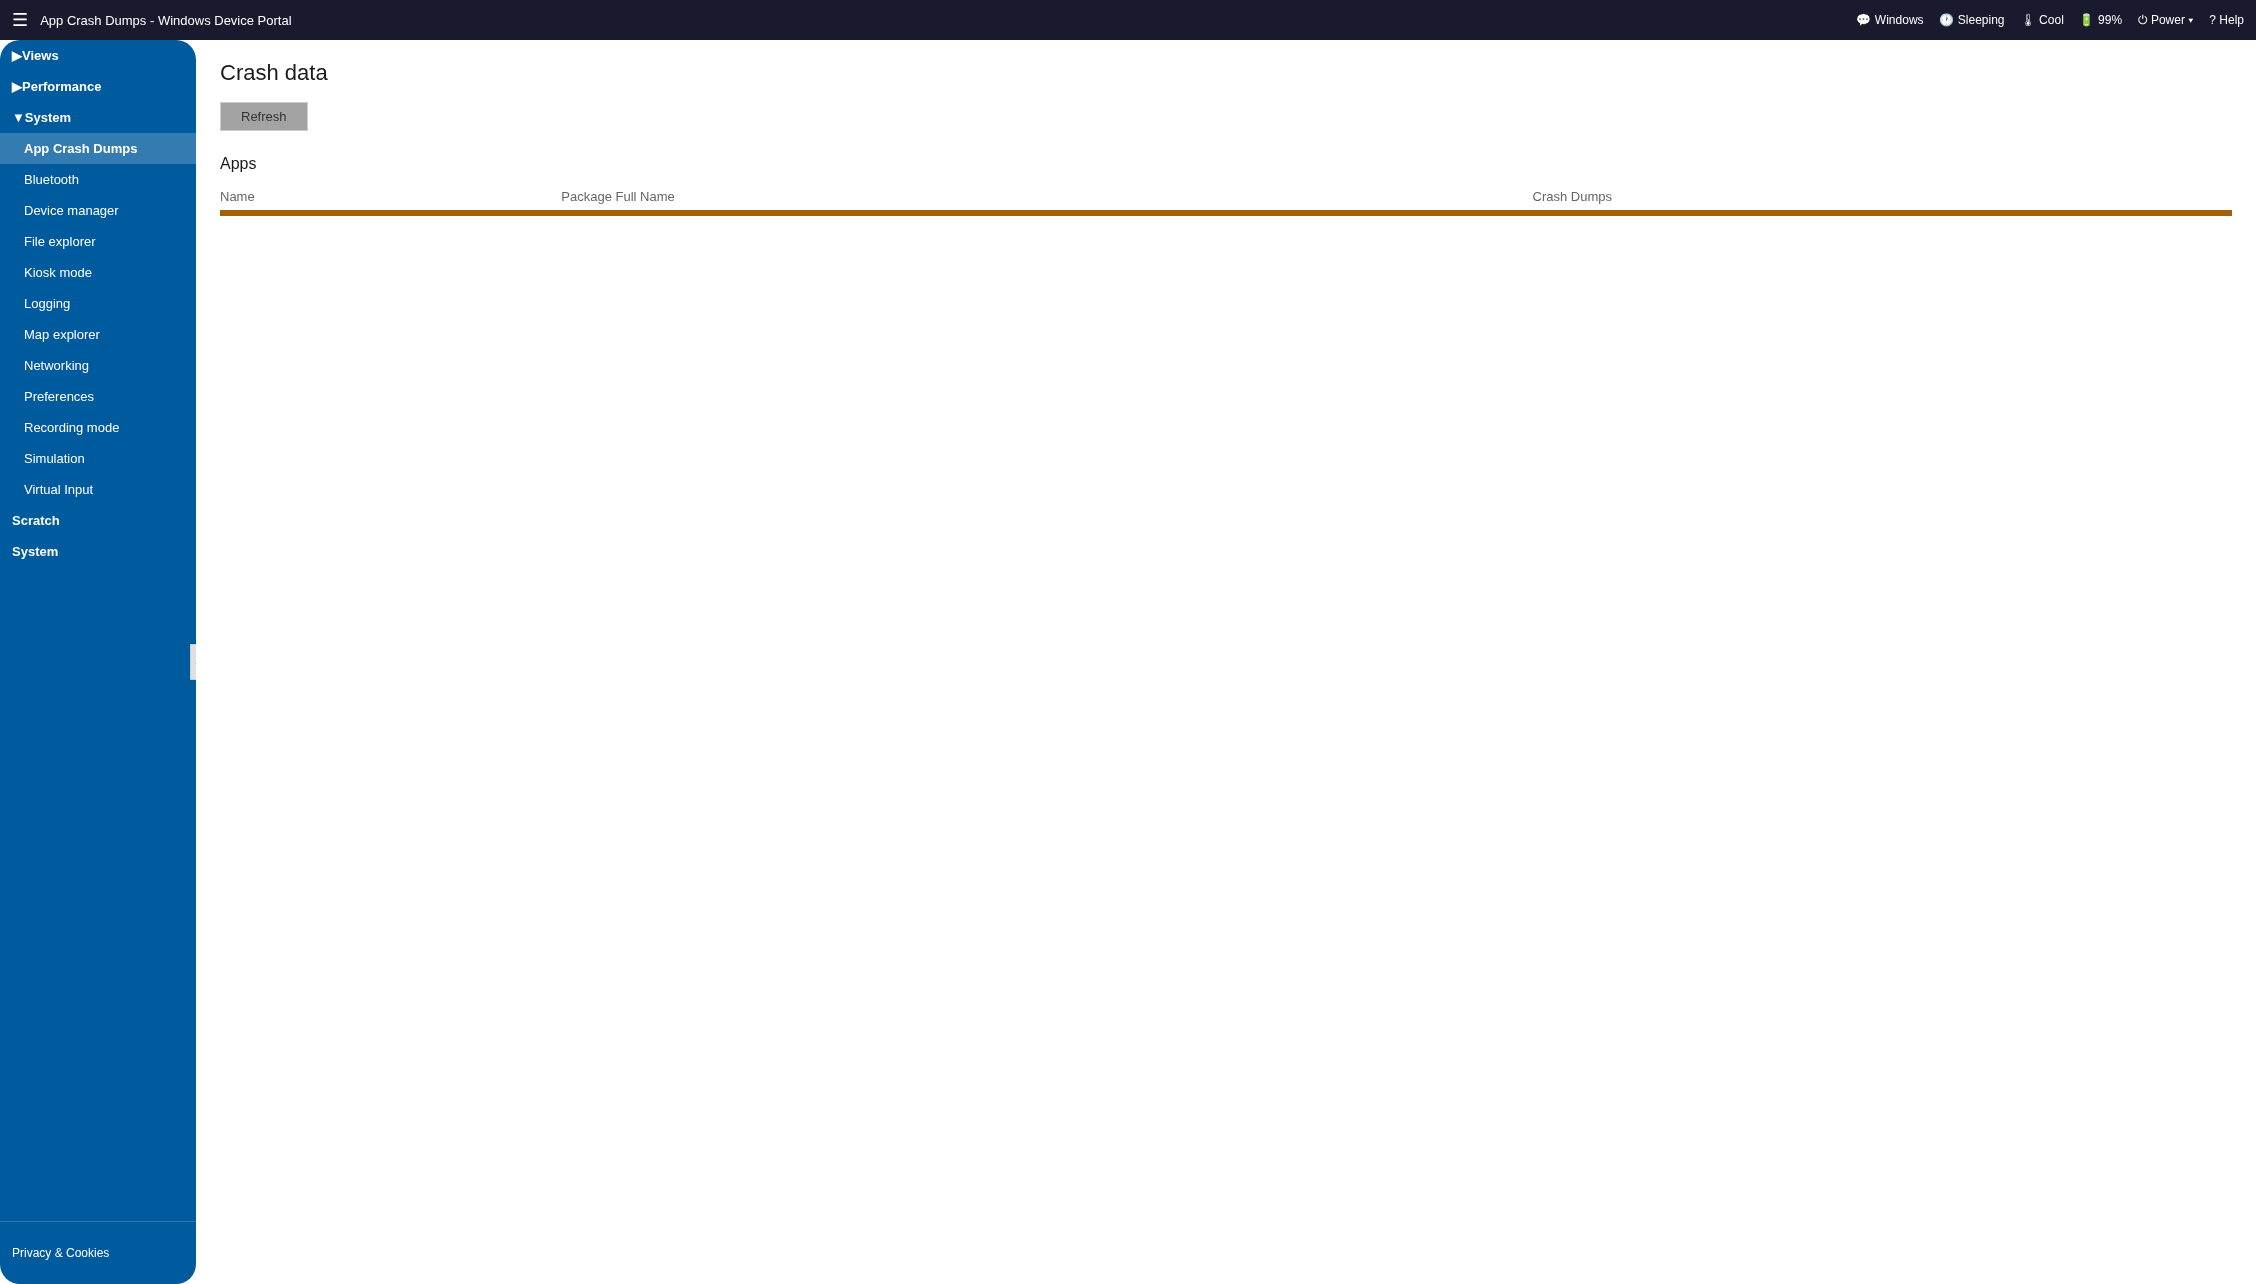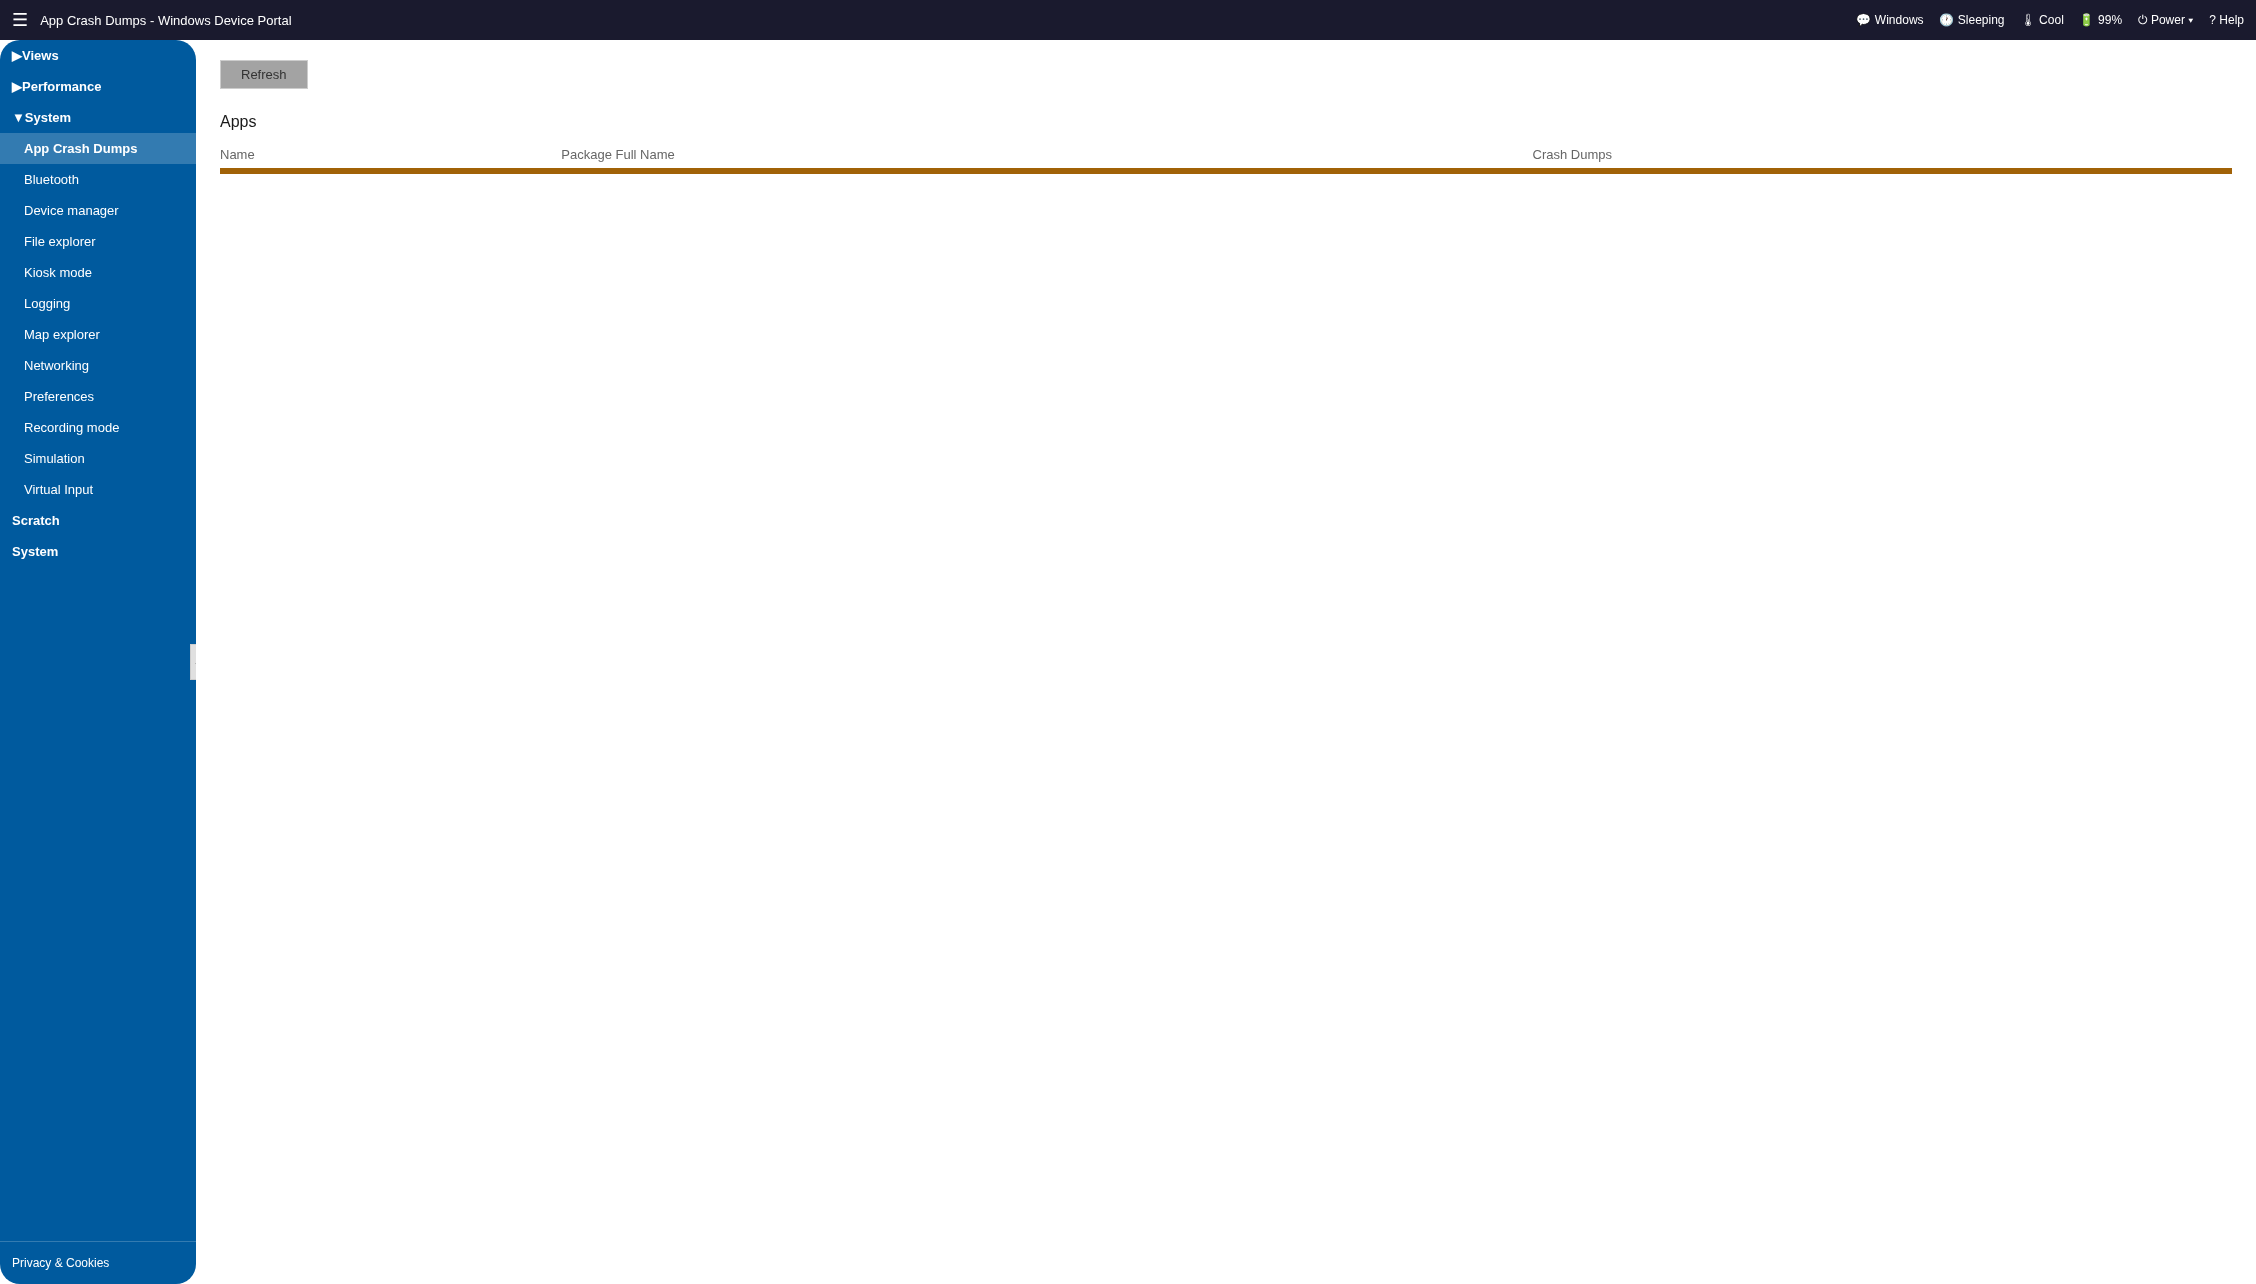--- a/index.html
+++ b/index.html
@@ -90,21 +90,21 @@
       padding: 8px 12px 8px 24px;
       font-size: 13px;
       cursor: pointer;
       white-space: nowrap;
     }
     .sidebar-item.active { background: rgba(255,255,255,0.2); font-weight: 600; }
 
     .sidebar-bottom {
       margin-top: auto;
       border-top: 1px solid rgba(255,255,255,0.2);
-      padding: 14px 12px;
+      padding: 24px 12px;
       font-size: 12px;
       cursor: pointer;
     }
 
     
     #content {
       flex: 1;
       overflow-y: auto;
       padding: 20px 24px;
       background: #fff;
@@ -189,20 +189,21 @@
       <div class="sidebar-item">Preferences</div>
       <div class="sidebar-item">Recording mode</div>
       <div class="sidebar-item">Simulation</div>
       <div class="sidebar-item">Virtual Input</div>
       <div class="sidebar-section-header">Scratch</div>
       <div class="sidebar-section-header">System</div>
       <div class="sidebar-bottom">Privacy &amp; Cookies</div>
   </div>
 
   <div id="content">
+    <h1>Crash data</h1>
     <button class="refresh-btn">Refresh</button>
     <div class="section-title">Apps</div>
     <table class="data-table">
       <thead>
         <tr>
 
         <th>Name</th>
             <th>Package Full Name</th>
             <th>Crash Dumps</th>
           </tr>

